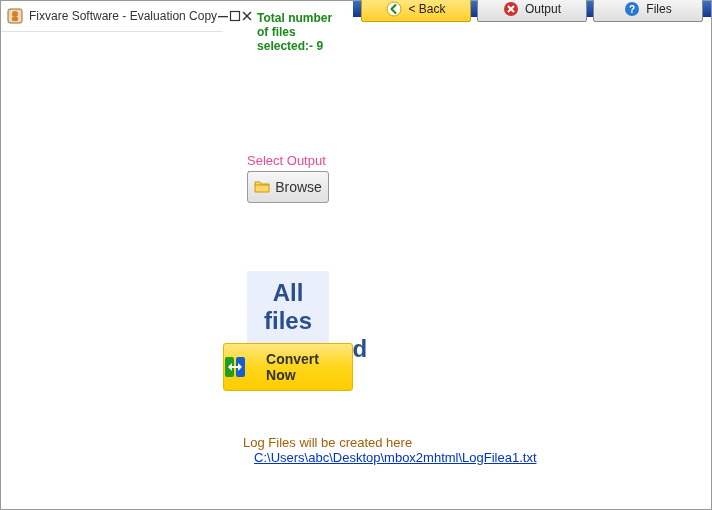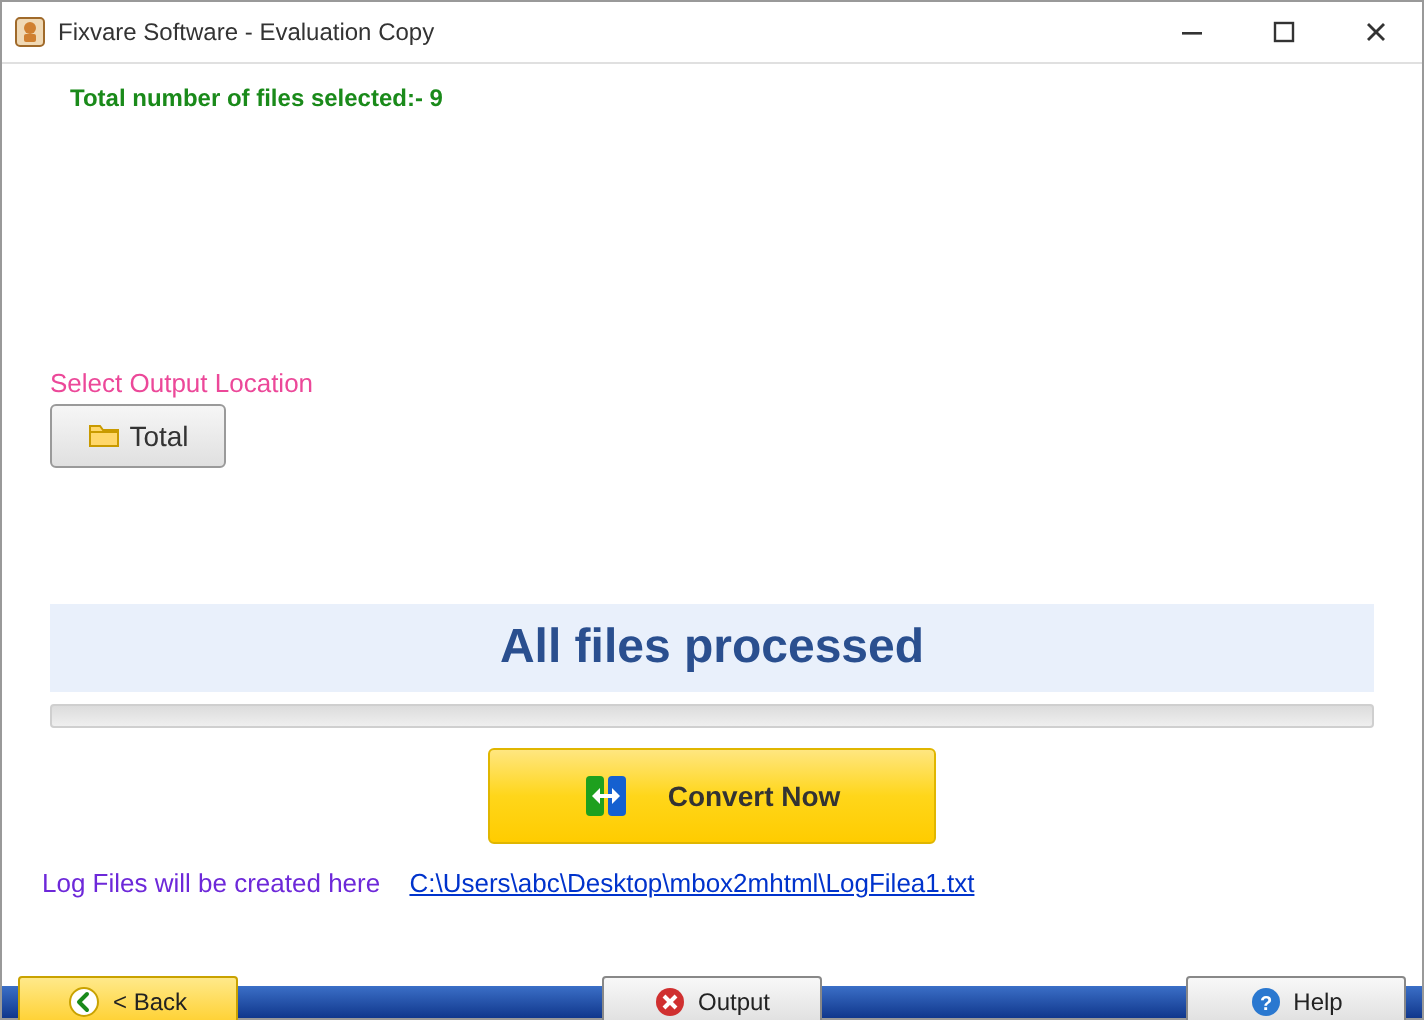--- a/index.html
+++ b/index.html
@@ -10,21 +10,20 @@
     background: #fff;
   }
   .window {
     width: 712px;
     height: 510px;
     box-sizing: border-box;
     border: 1px solid #999;
     background: #fff;
     position: relative;
     display: flex;
-    flex-direction: column;
   }
   
   .titlebar {
     height: 30px;
     display: flex;
     align-items: center;
     padding: 0 0 0 6px;
     border-bottom: 1px solid #e0e0e0;
     color: #333;
   }
@@ -160,21 +159,21 @@
     height: 22px;
   }
 
   .log-row {
     position: absolute;
     left: 20px;
     bottom: 44px;
     font-size: 13px;
   }
   .log-label {
-    color: #6d28d9;
+    color: #a16207;
     margin-right: 0;
   }
   .log-link {
     color: #0033cc;
     text-decoration: underline;
     cursor: pointer;
     margin-left: 11px;
   }
 
   
@@ -252,21 +251,21 @@
     <div class="section-label">Select Output Location</div>
 
     <div class="path-row">
       <div class="browse-btn">
         <span class="icon16">
           <svg viewBox="0 0 16 16" width="16" height="16">
             <path d="M1 3h5l1.5 2H15v8H1z" fill="#ffd76a" stroke="#c99a00"></path>
             <path d="M1 6h14" stroke="#c99a00"></path>
           </svg>
         </span>
-        <span>Total</span>
+        <span>Browse</span>
       </div>
     </div>
 
     <div class="status-bar">
       <div class="status-text">All files processed</div>
       <div class="progress-track"></div>
     </div>
 
     <div class="convert-row">
       <div class="convert-btn">
@@ -309,17 +308,17 @@
       </span>
       <span>Output</span>
     </div>
     <div class="footer-btn">
       <span class="icon16">
         <svg viewBox="0 0 16 16" width="16" height="16">
           <circle cx="8" cy="8" r="7" fill="#2a78d0"></circle>
           <text x="8" y="12" text-anchor="middle" font-size="10" font-weight="bold" fill="#fff" font-family="Arial">?</text>
         </svg>
       </span>
-      <span>Help</span>
+      <span>Files</span>
     </div>
   </div>
 
 </div>
 
 </body></html>

